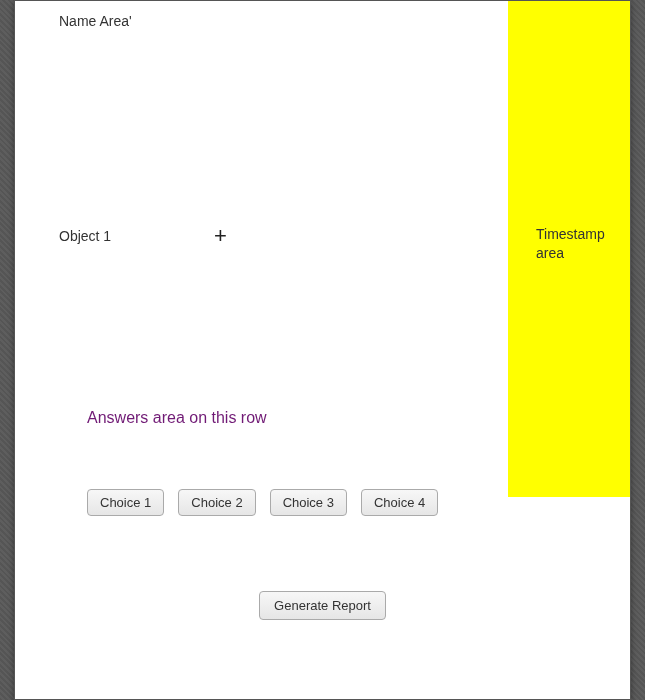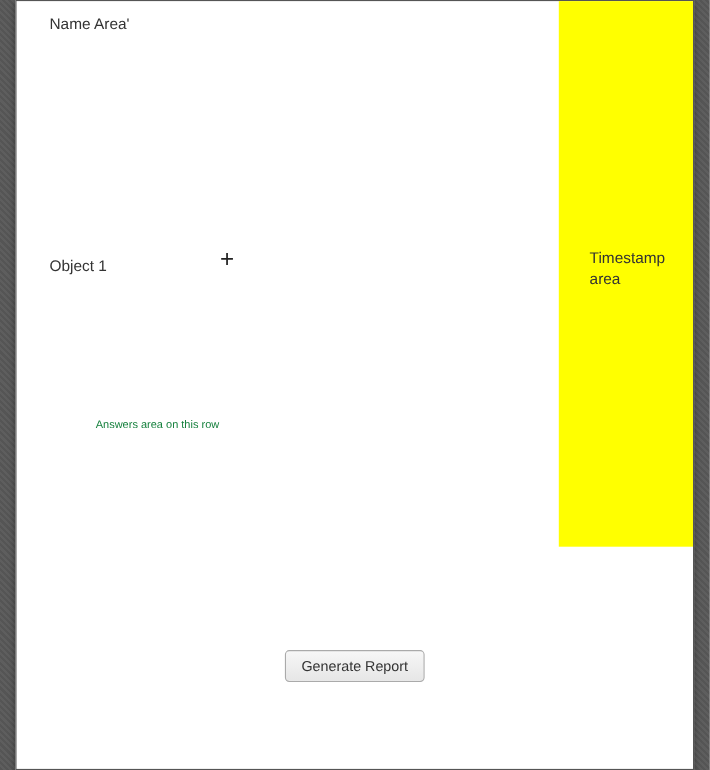--- a/index.html
+++ b/index.html
@@ -32,29 +32,29 @@
       border: 1px solid #555;
       box-shadow: 0 2px 6px rgba(0,0,0,0.4);
     }
     .header-row {
       display: flex;
       padding: 12px 30px 0 30px;
       gap: 40px;
       font-size: 14px;
       color: #333;
     }
-    .name-area { width: 140px; }
+    .name-area { width: 140px; margin-left: 14px; }
     .points-total { width: 120px; }
     .countdown { width: 160px; }
     .object-row {
       position: absolute;
       top: 222px;
-      left: 30px;
+      left: 44px;
       display: flex;
-      align-items: flex-end;
+      align-items: center;
       font-size: 14px;
       color: #333;
     }
     .object-1 { width: 155px; }
     .plus-icon {
       font-size: 22px;
       font-weight: normal;
       width: 90px;
       text-align: left;
       color: #222;
@@ -71,24 +71,24 @@
       padding-left: 0px;
       font-size: 14px;
       color: #333;
     }
     .timestamp-label {
       line-height: 1.35;
       margin-left: 28px;
     }
     .answers-row {
       position: absolute;
-      top: 380px;
+      top: 408px;
       left: 72px;
-      font-size: 10px;
-      color: #15803d;
+      font-size: 16px;
+      color: #701a75;
     }
     .choices-row {
       position: absolute;
       top: 488px;
       left: 72px;
       display: flex;
       gap: 14px;
     }
     .btn {
       font-family: inherit;
@@ -124,18 +124,24 @@
     <div class="object-1">Object 1</div>
     <div class="plus-icon">+</div>
   </div>
 
   <div class="timestamp-area">
     <div class="timestamp-label">Timestamp area</div>
   </div>
 
   <div class="answers-row">Answers area on this row</div>
 
+  <div class="choices-row">
+    <button class="btn">Choice 1</button>
+    <button class="btn">Choice 2</button>
+    <button class="btn">Choice 3</button>
+    <button class="btn">Choice 4</button>
+  </div>
 
   <div class="generate-row">
     <button class="btn">Generate Report</button>
   </div>
 
 </div>
 
 </body></html>

